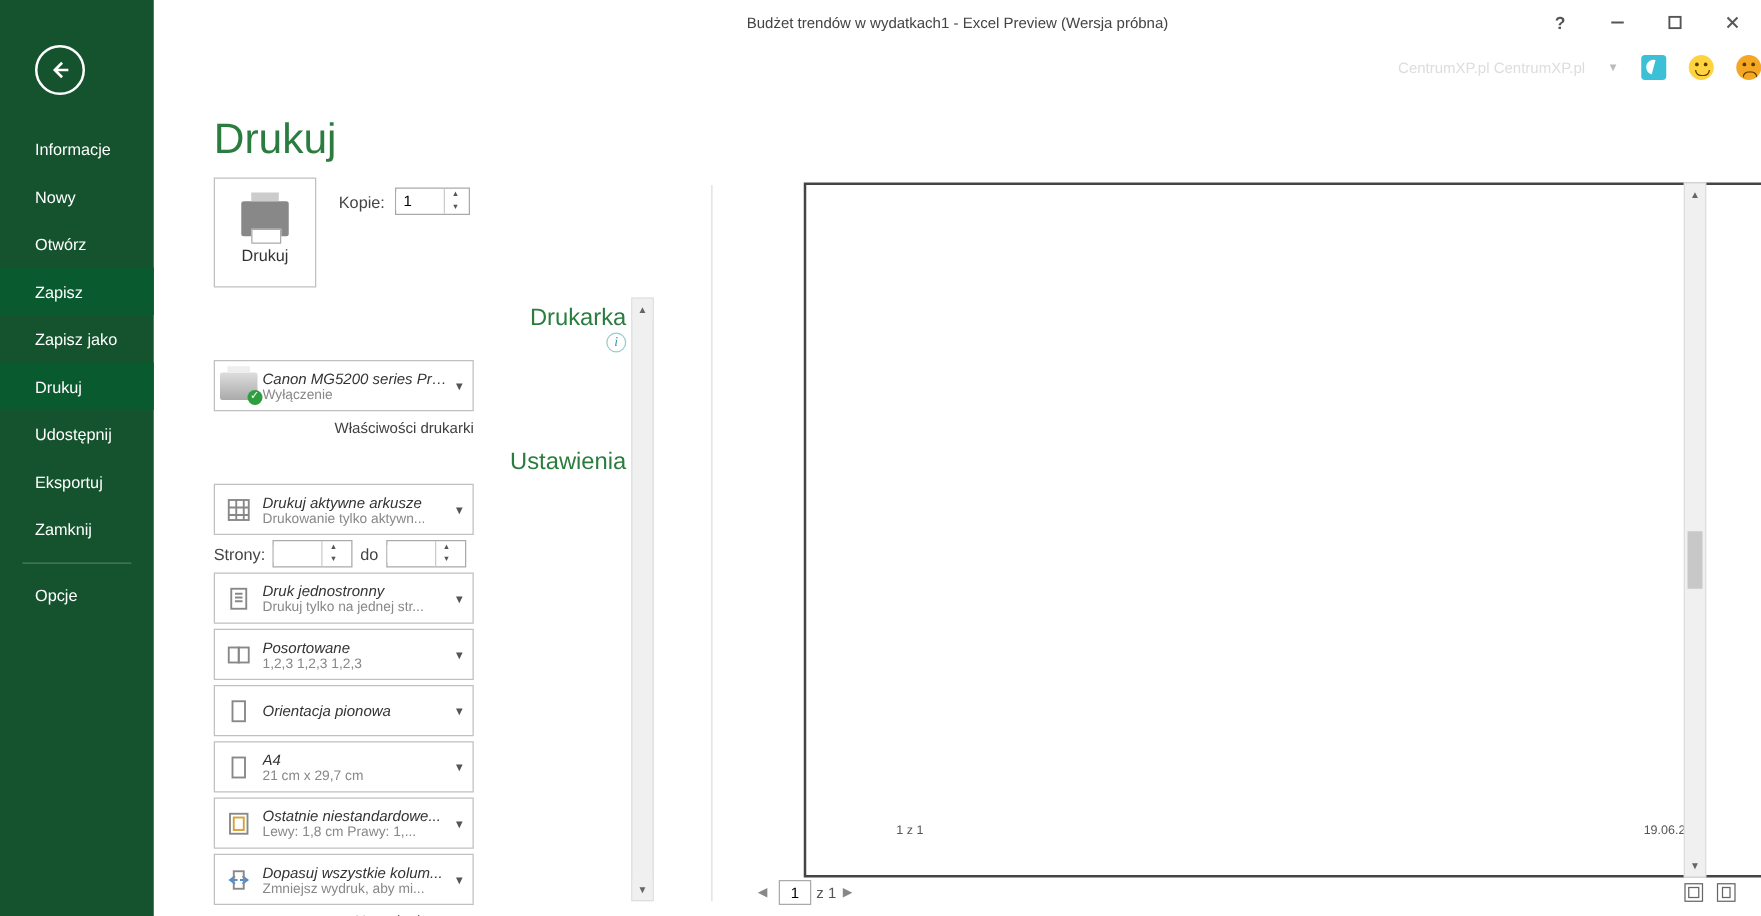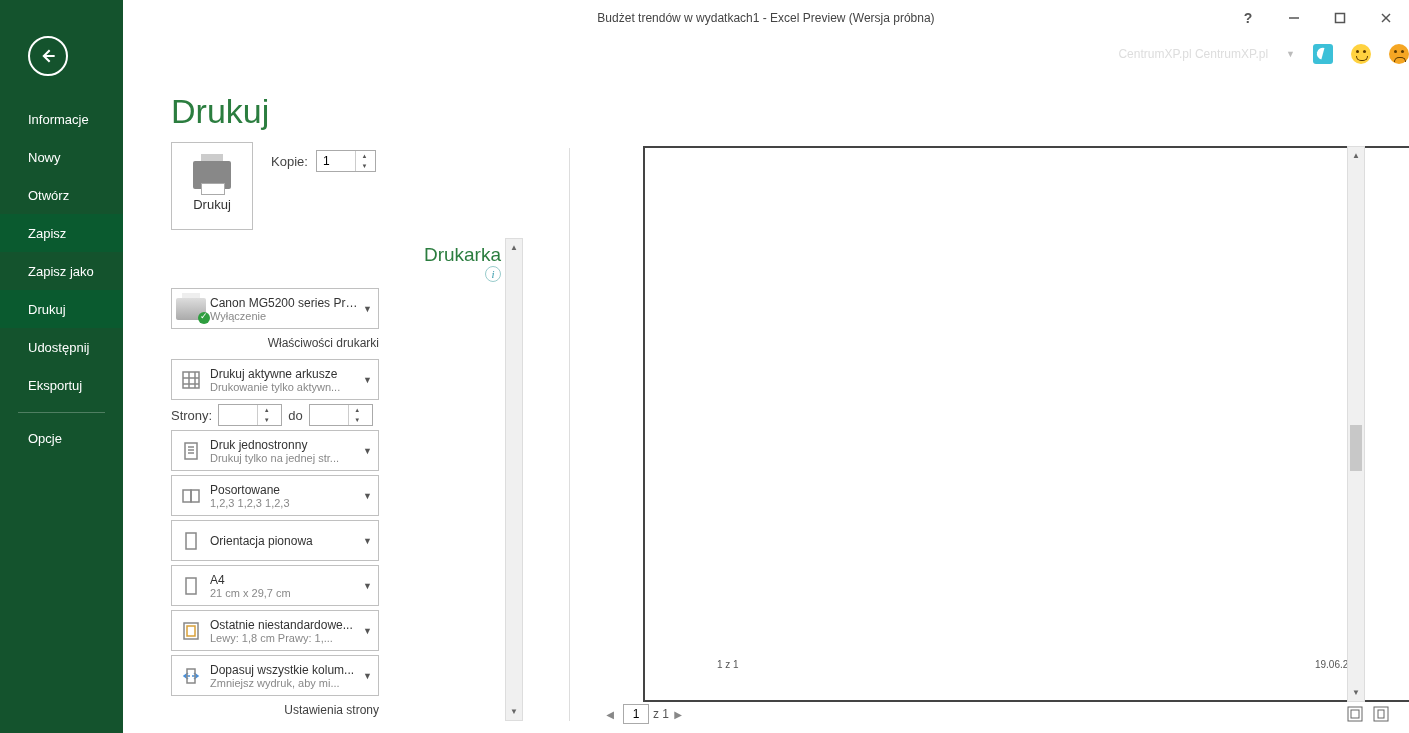--- a/index.html
+++ b/index.html
@@ -57,21 +57,21 @@
 .scrollbar-v .btn { height:17px; background:#f0f0f0; display:flex; align-items:center; justify-content:center; font-size:8px; color:#666; }
 .scrollbar-v .track { position:absolute; top:17px; bottom:17px; left:0; right:0; }
 .scrollbar-v .btn.bottom { position:absolute; bottom:0; left:0; right:0; }
 
 .sechead { font-size:19px; color:#2b7d3f; font-weight:400; margin-bottom:6px; display:flex; align-items:flex-end; justify-content:space-between;flex-direction:column;}
 .sechead .info { width:16px; height:16px; border:1px solid #9cc; border-radius:50%; color:#39a; font-size:11px; display:flex; align-items:center; justify-content:center; font-style:italic; font-family:serif;}
 
 .dd { width:208px; height:41px; border:1px solid #c0c0c0; display:flex; align-items:center; background:#fff; margin-bottom:4px; position:relative; padding-right:20px; }
 .dd .thumb { width:38px; height:100%; display:flex; align-items:center; justify-content:center; }
 .dd .body { flex:1; overflow:hidden; padding:3px 0; }
-.dd .line1 { font-size:12px; color:#333; white-space:nowrap; overflow:hidden; text-overflow:ellipsis; }
+.dd .line1 { font-size:12px; color:#333; white-space:nowrap; overflow:hidden; text-overflow:ellipsis;font-style:italic; }
 .dd .line2 { font-size:11px; color:#888; white-space:nowrap; overflow:hidden; text-overflow:ellipsis; }
 .dd .chev { position:absolute; right:6px; top:50%; transform:translateY(-50%); font-size:9px; color:#555; }
 .dd.single .body { display:flex; align-items:center; }
 .linkrow { text-align:right; width:208px; margin-bottom:8px; }
 .linkrow a { color:#404040; font-size:12px; text-decoration:none; }
 
 .pagerow { display:flex; align-items:center; gap:6px; width:208px; margin-bottom:4px; }
 .pagerow .lbl { font-size:13px; color:#444; }
 .pagerow .spin { width:64px; }
 
@@ -169,20 +169,23 @@
           </div>
         </div>
       <div class="body">
         <div class="line1">Canon MG5200 series Pri...</div>
         <div class="line2">Wyłączenie</div>
       </div>
       <div class="chev">▼</div>
     </div>
     <div class="linkrow"><a href="#">Właściwości drukarki</a></div>
 
+    <div class="sechead">
+        <span>Ustawienia</span>
+      </div>
 
     <div class="dd">
       <div class="thumb">
           <svg class="ic">
             <rect x="3" y="3" width="16" height="16"></rect>
             <line x1="3" y1="9" x2="19" y2="9"></line>
             <line x1="3" y1="15" x2="19" y2="15"></line>
             <line x1="9" y1="3" x2="9" y2="19"></line>
             <line x1="15" y1="3" x2="15" y2="19"></line>
           </svg>
@@ -365,18 +368,21 @@
       </div>
     <div class="navitem active">
         <span>Drukuj</span>
       </div>
     <div class="navitem">
         <span>Udostępnij</span>
       </div>
     <div class="navitem">
         <span>Eksportuj</span>
       </div>
+    <div class="navitem">
+        <span>Zamknij</span>
+      </div>
     <div class="navsep"></div>
     <div class="navitem tight">
         <span>Opcje</span>
       </div>
   </div>
 </div>
 
 </body></html>

